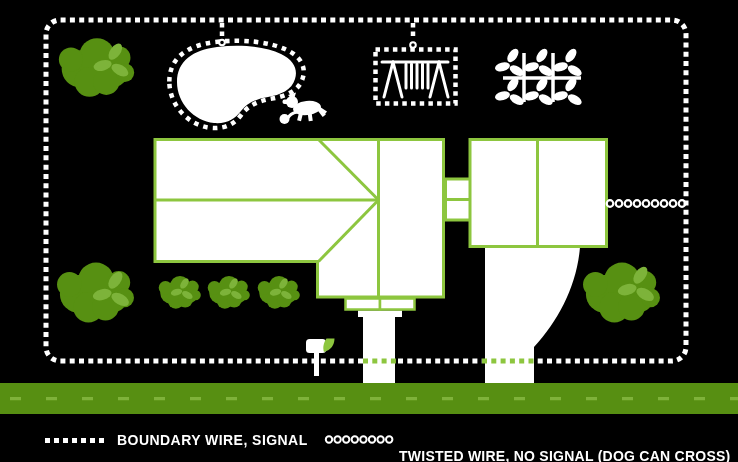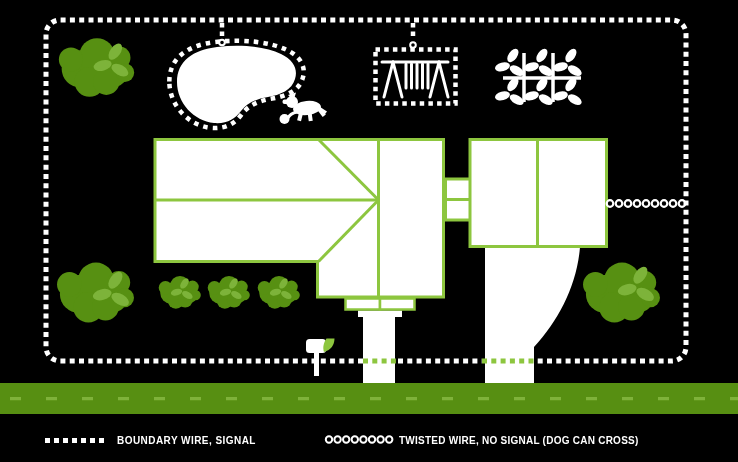--- a/index.html
+++ b/index.html
@@ -12,24 +12,24 @@
     --road-dash:#7fb23a;
   }
   html,body{margin:0;padding:0;background:var(--bg);}
   .stage{
     position:relative;width:738px;height:462px;background:var(--bg);
     overflow:hidden;font-family:"Liberation Sans",sans-serif;
   }
   .stage svg{position:absolute;left:0;top:0;}
   .legend-label{
     position:absolute;color:var(--white);font-weight:bold;
-    font-size:10px;line-height:13px;letter-spacing:0.45px;white-space:nowrap;
+    font-size:14px;line-height:13px;letter-spacing:0.45px;white-space:nowrap;
   }
   #legend-boundary-label{left:117px;top:434px;}
-  #legend-twisted-label{left:399px;top:434px;letter-spacing:0.25px;}
+  #legend-twisted-label{left:399px;top:450px;letter-spacing:0.25px;}
 </style>
 </head>
 <body>
 
 <div class="stage">
 
   <svg width="738" height="462" viewBox="0 0 738 462">
     <defs>
       <g id="bush-shape">
         <circle cx="-18" cy="2" r="20"></circle>

